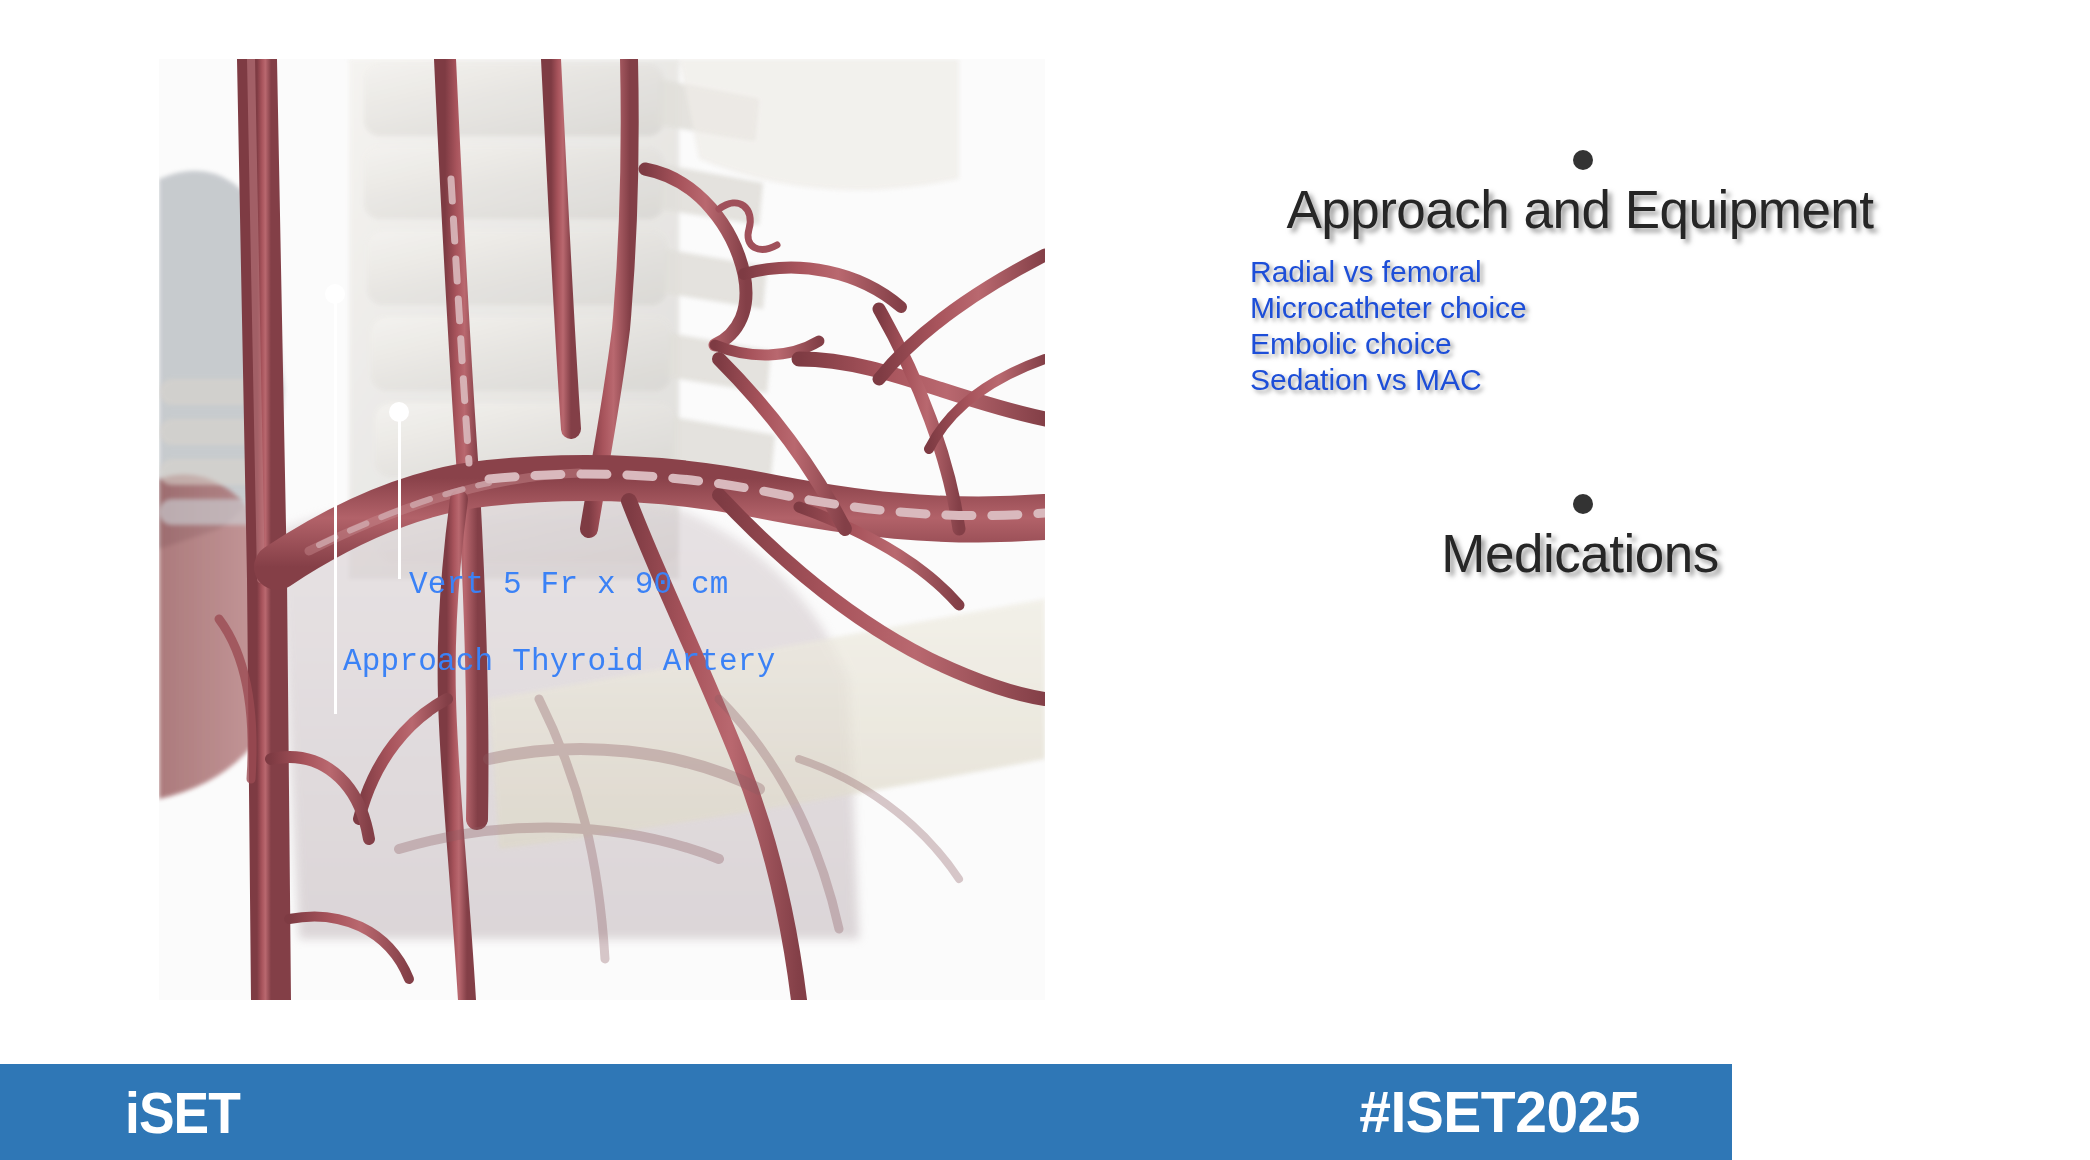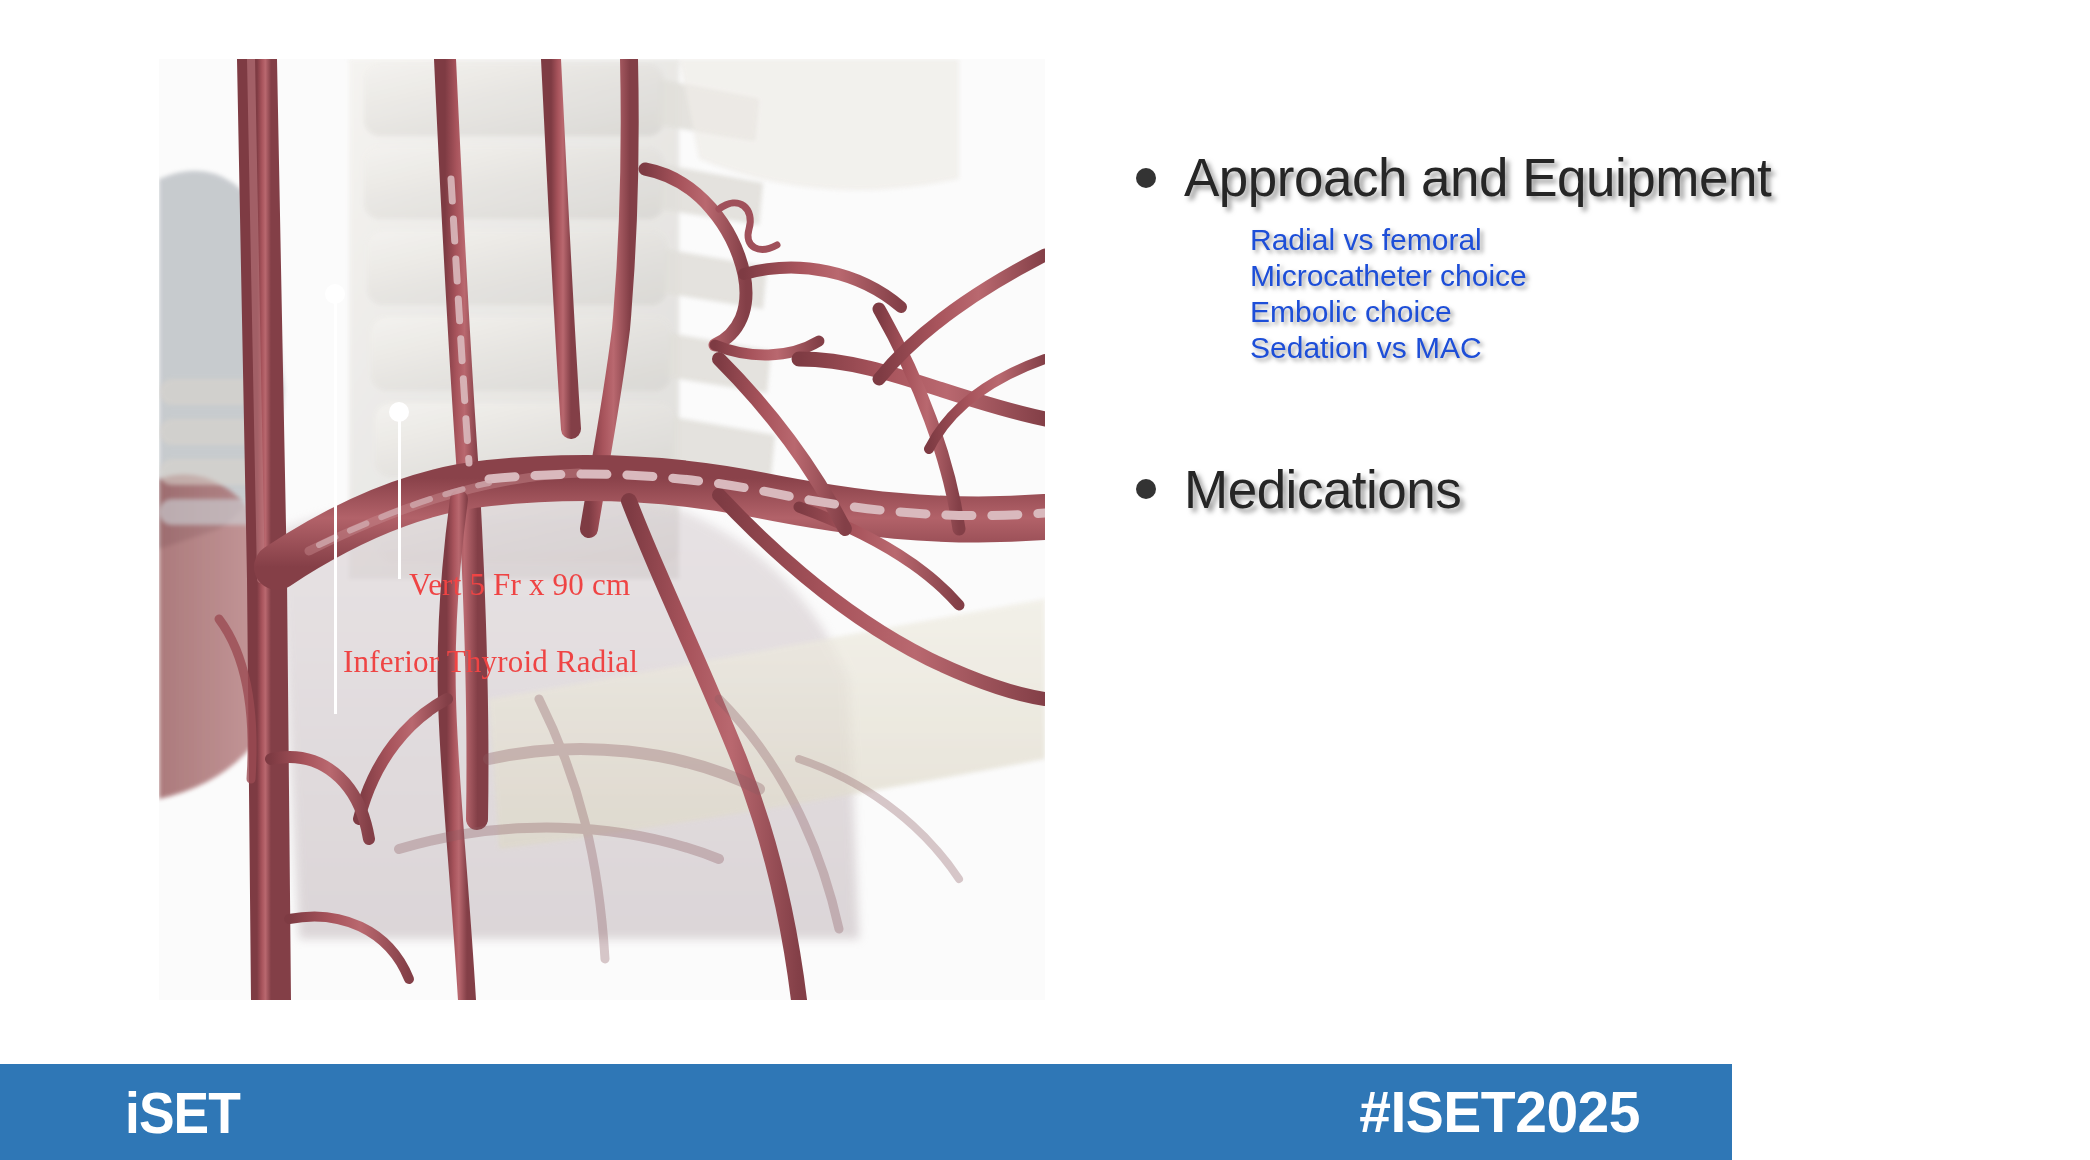--- a/index.html
+++ b/index.html
@@ -34,40 +34,41 @@
     width: 3px;
   }
   .leader-dot {
     position: absolute;
     width: 20px; height: 20px;
     border-radius: 50%;
     background: #ffffff;
   }
   .img-label {
     position: absolute;
-    color: #ef4444;
-    font-family: Liberation Serif, serif;
+    color: #3b82f6;
+    font-family: Liberation Mono, monospace;
     font-size: 31px;
     font-weight: 400;
     white-space: nowrap;
     letter-spacing: 0.2px;
   }
 
   
   #outline {
     position: absolute;
     left: 1130px;
     top: 150px;
     width: 900px;
   }
   .topic { position: relative; }
   .topic-head {
     display: flex;
     align-items: center;
-    gap: 28px;
+    gap: 12px;
+    flex-direction: column;
   }
   .bullet {
     width: 20px; height: 20px;
     border-radius: 50%;
     background: #333333;
     flex: 0 0 auto;
     margin-left: 6px;
   }
   .topic-title {
     font-size: 53px;
@@ -259,21 +260,21 @@
     <g fill="none" stroke="#d9b9bd" stroke-width="7" stroke-linecap="round" stroke-dasharray="22 18" opacity="0.9">
       <path d="M292 120 C298 220 304 320 310 404"></path>
     </g>
     <g fill="none" stroke="#d4b2b6" stroke-width="6" stroke-linecap="round" stroke-dasharray="18 16" opacity="0.7">
       <path d="M160 486 C230 452 290 432 330 424"></path>
     </g>
   </svg>
 
   <div class="leader-dot" style="left:166px; top:225px;"></div>
   <div class="leader-line" style="left:175px; top:235px; height:420px;"></div>
-  <div class="img-label" style="left:184px; top:585px;">Inferior Thyroid Radial</div>
+  <div class="img-label" style="left:184px; top:585px;">Approach Thyroid Artery</div>
 
   <div class="leader-dot" style="left:230px; top:343px;"></div>
   <div class="leader-line" style="left:239px; top:353px; height:167px;"></div>
   <div class="img-label" style="left:250px; top:508px;">Vert 5 Fr x 90 cm</div>
 </div>
 
 <div id="outline">
 
   <div class="topic" id="topic-approach">
     <div class="topic-head">

